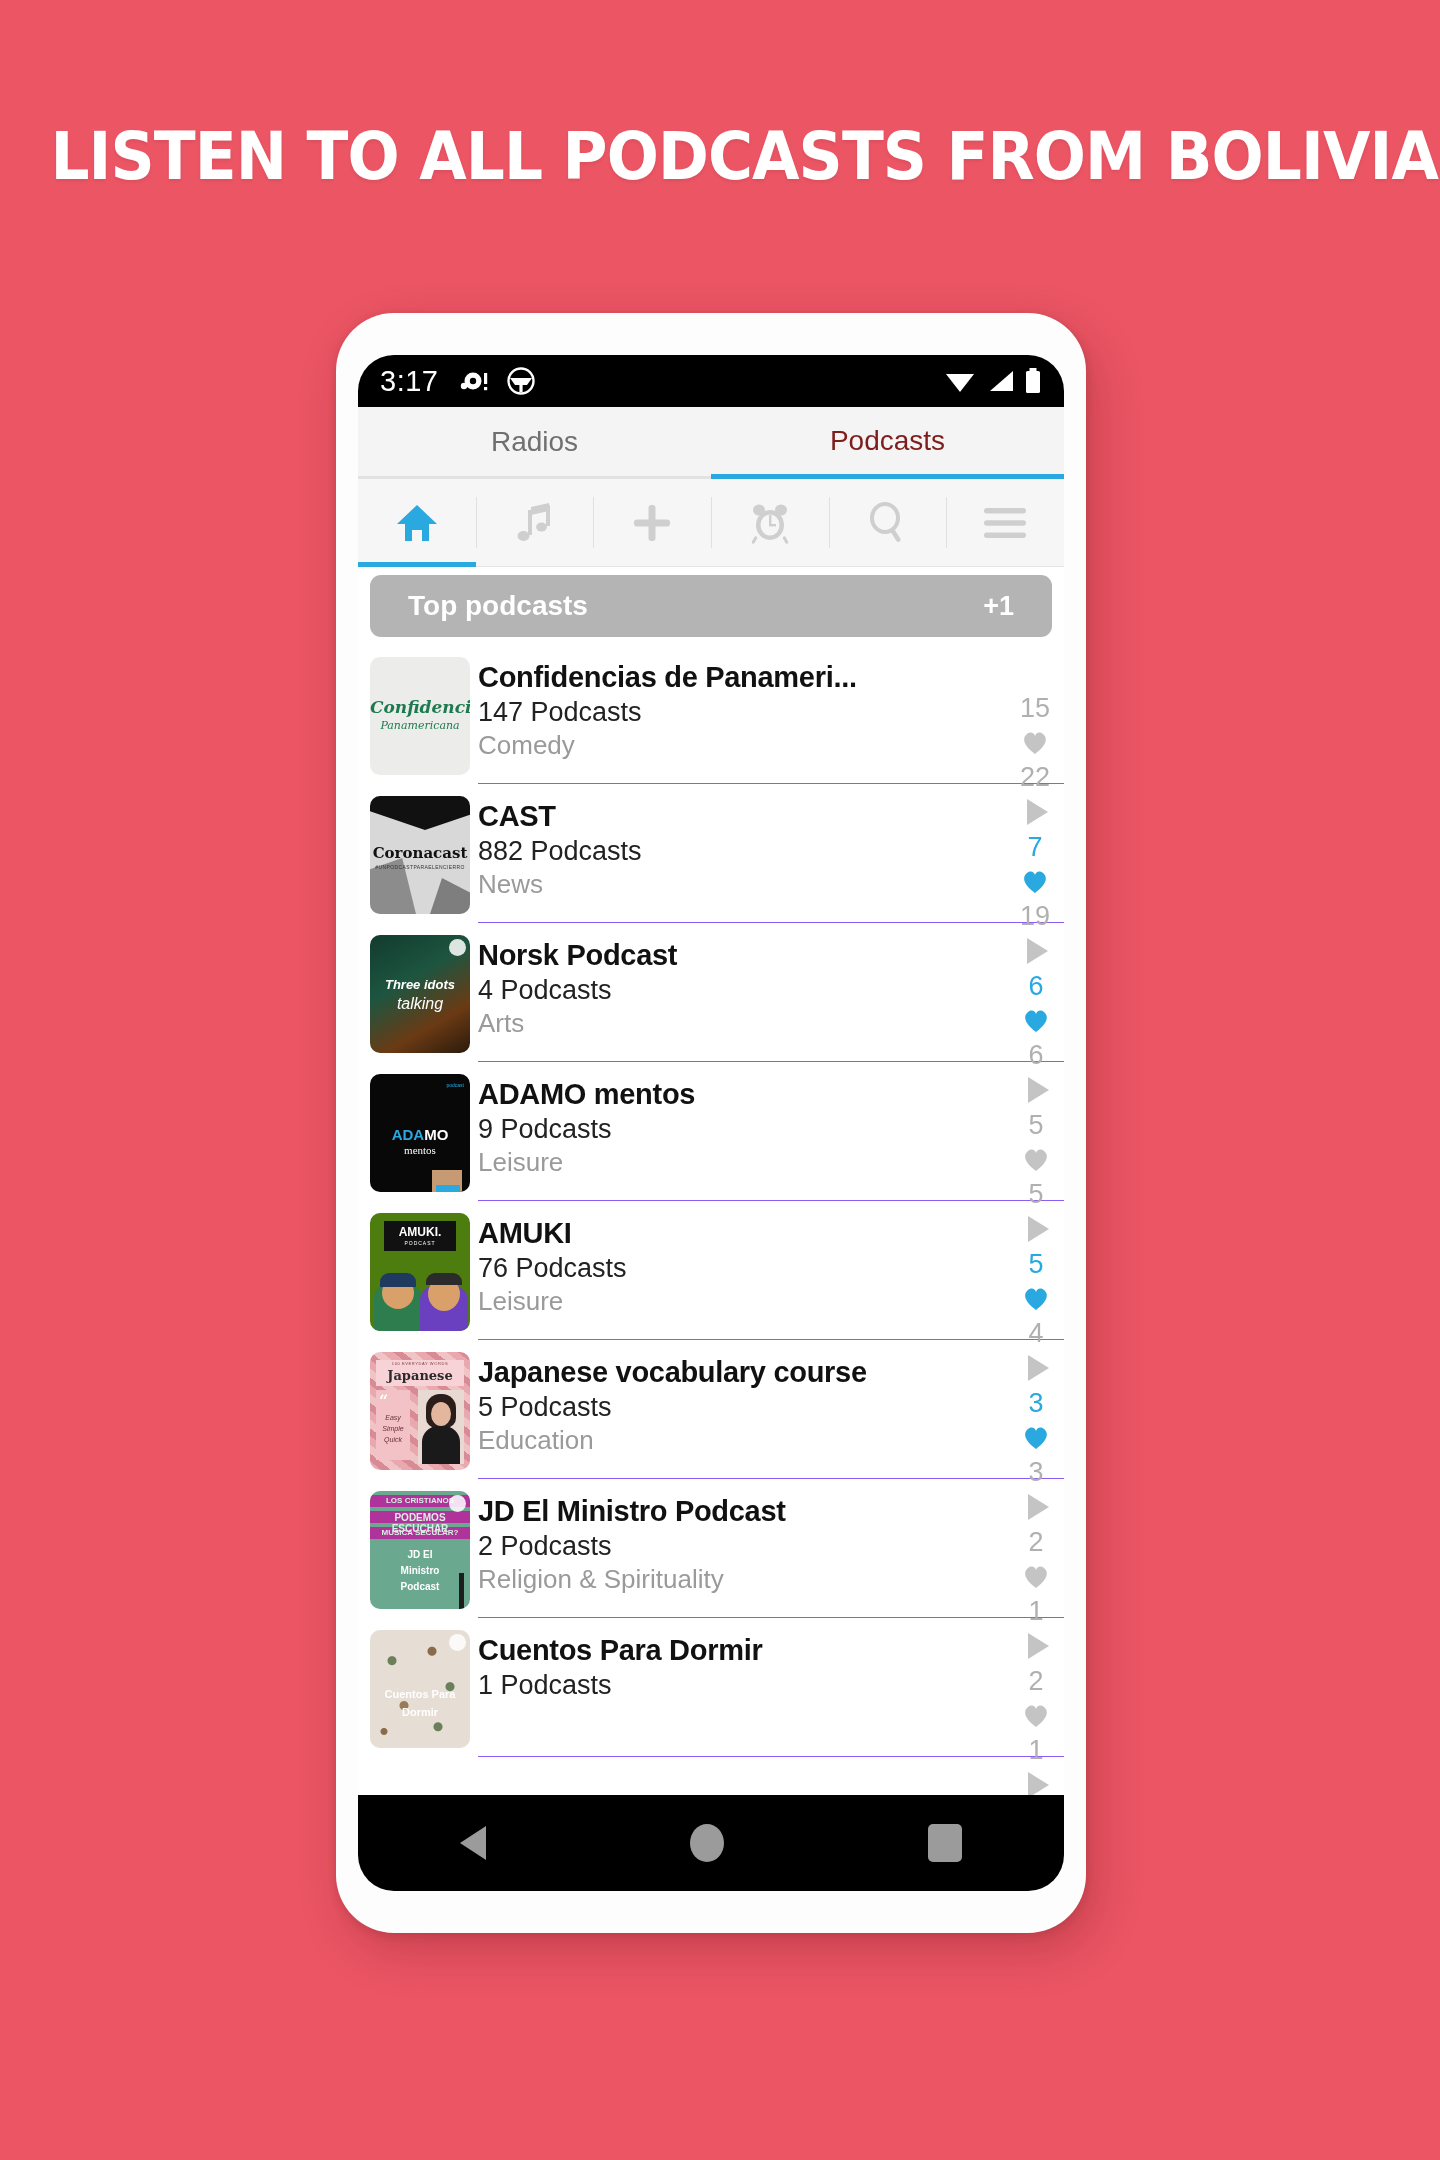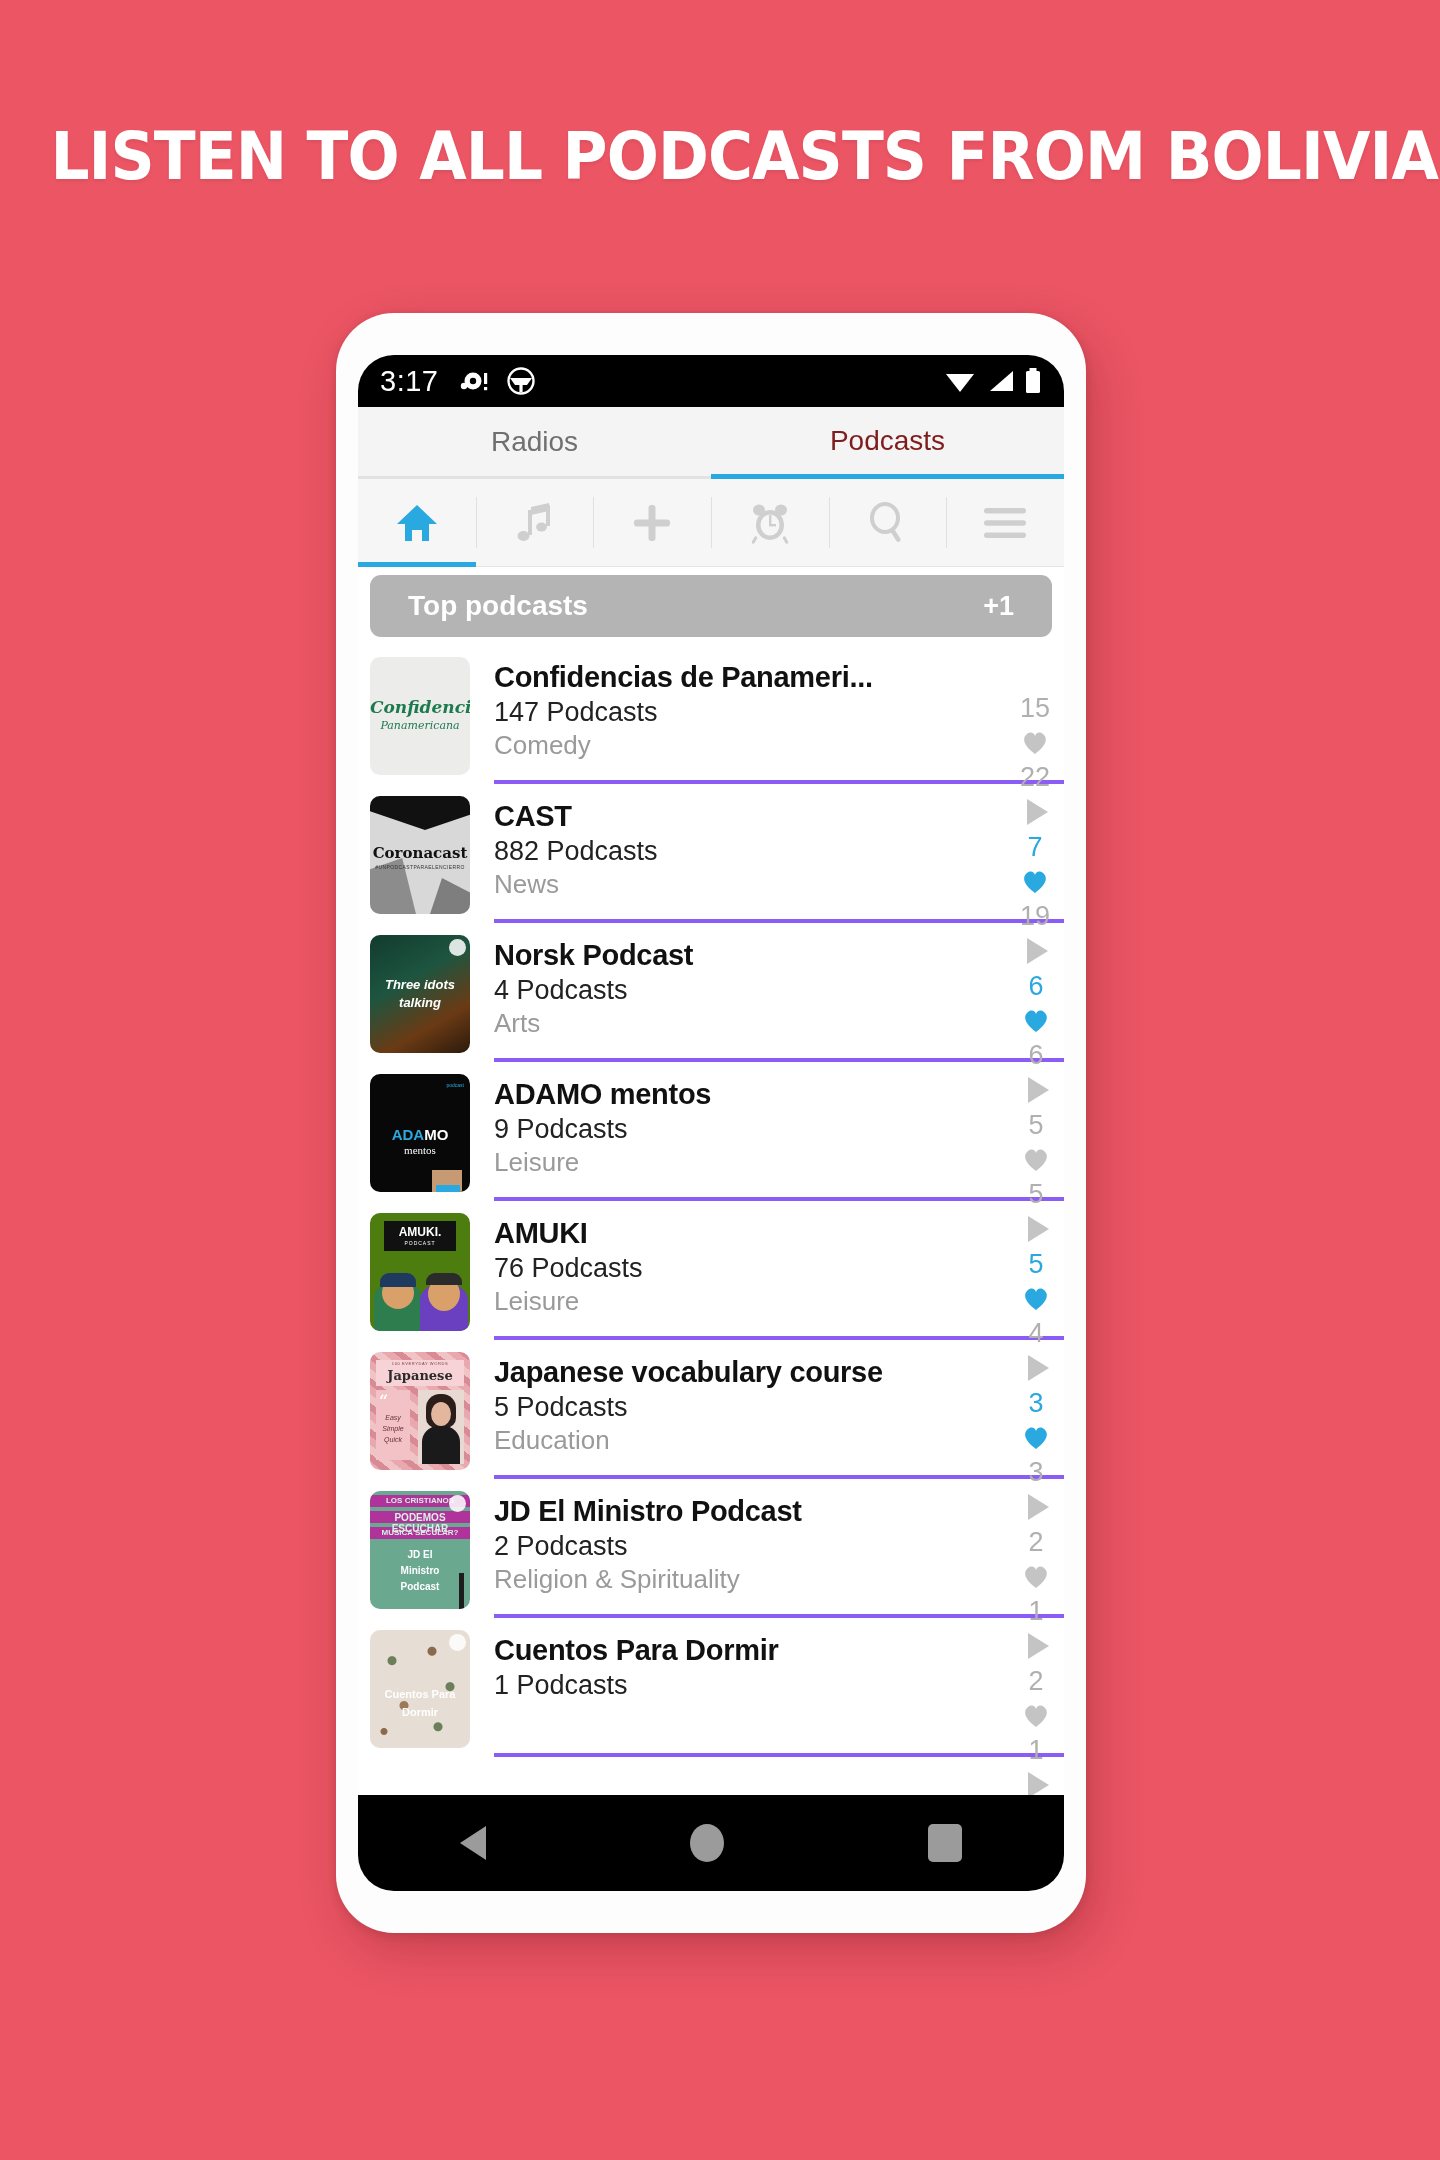--- a/index.html
+++ b/index.html
@@ -127,23 +127,23 @@
   .thumb {
     width: 100px; height: 118px;
     border-radius: 10px;
     flex: 0 0 100px;
     overflow: hidden;
     position: relative;
     margin-top: 2px;
   }
   .row-body {
     flex: 1 1 auto;
-    margin-left: 24px;
+    margin-left: 8px;
     padding-right: 12px;
-    border-bottom: 4px solid #8b5cf6;
+    border-bottom: 1px solid #8b5cf6;
     height: 129px;
     position: relative;
   }
   .row-title {
     font-size: 29px; font-weight: 700; color: #111;
     white-space: nowrap; overflow: hidden;
     letter-spacing: -.3px;
     line-height: 36px;
     padding-top: 4px;
   }
@@ -329,21 +329,21 @@
             <span class="stat-num">19</span>
             <span class="play-tri"></span>
           </div>
         </div>
       </div>
 
       <div class="row">
         <div class="thumb" style="background:linear-gradient(150deg,#123b2e 0%,#1d5540 38%,#6b3a14 72%,#2a1a0c 100%);">
           <div class="t-badge dark"></div>
           <div class="th-txt" style="top:42px;font-style:italic;font-weight:700;font-size:13px;color:#fff;">Three idots</div>
-          <div class="th-txt" style="top:60px;font-style:italic;font-weight:700;font-size:13px;color:#fff;">talking</div>
+          <div class="th-txt" style="top:60px;font-style:italic;font-weight:400;font-size:16px;color:#fff;">talking</div>
         </div>
         <div class="row-body">
           <div class="row-title">Norsk Podcast</div>
           <div class="row-sub">4 Podcasts</div>
           <div class="row-cat">Arts</div>
           <div class="row-stats">
             <span class="stat-num hot">6</span>
             <svg width="28" height="26" viewBox="0 0 28 26">
                 <path d="M14 24 C2 15 1 8 6 4 C10 1 13 3 14 6 C15 3 18 1 22 4 C27 8 26 15 14 24 Z" fill="#2aa8e0"></path>
               </svg>

